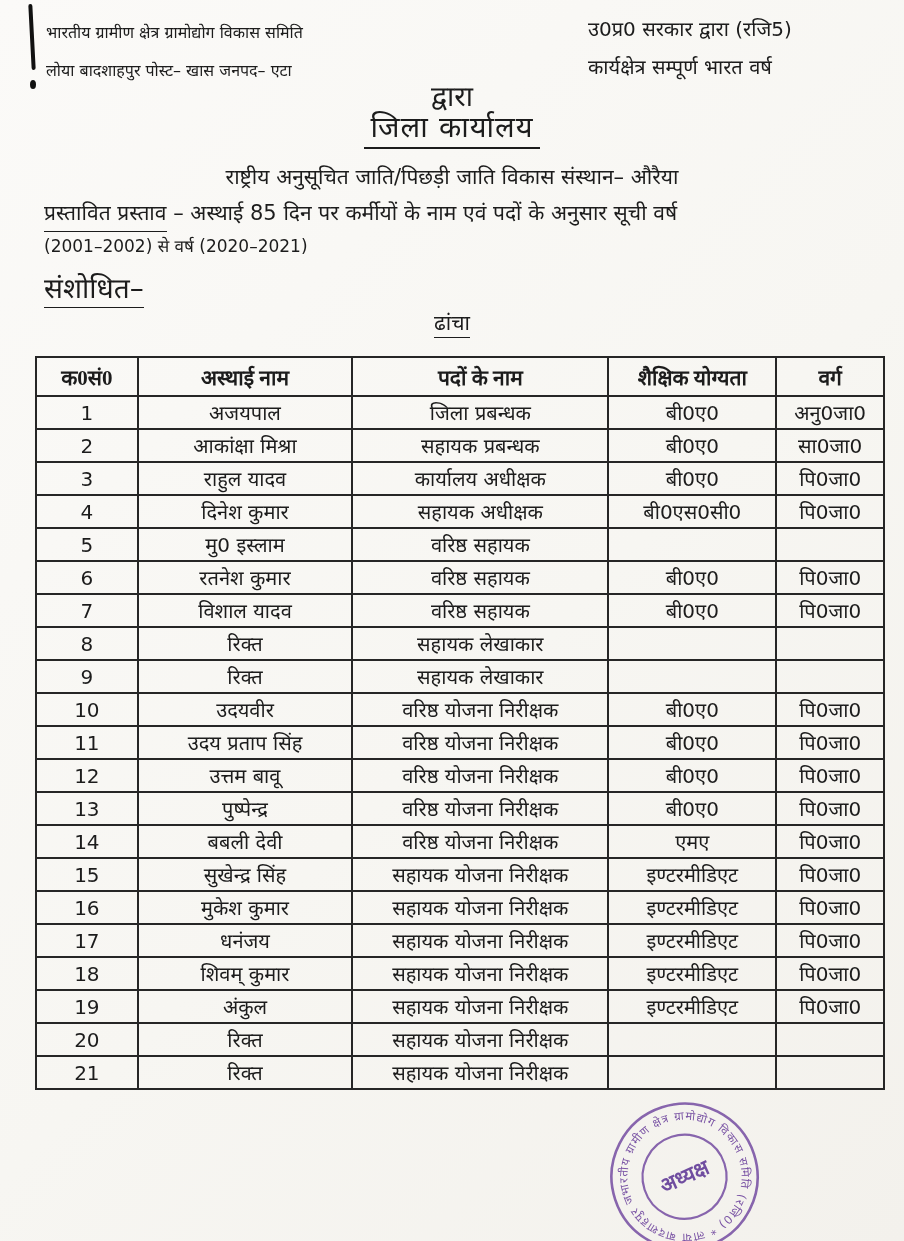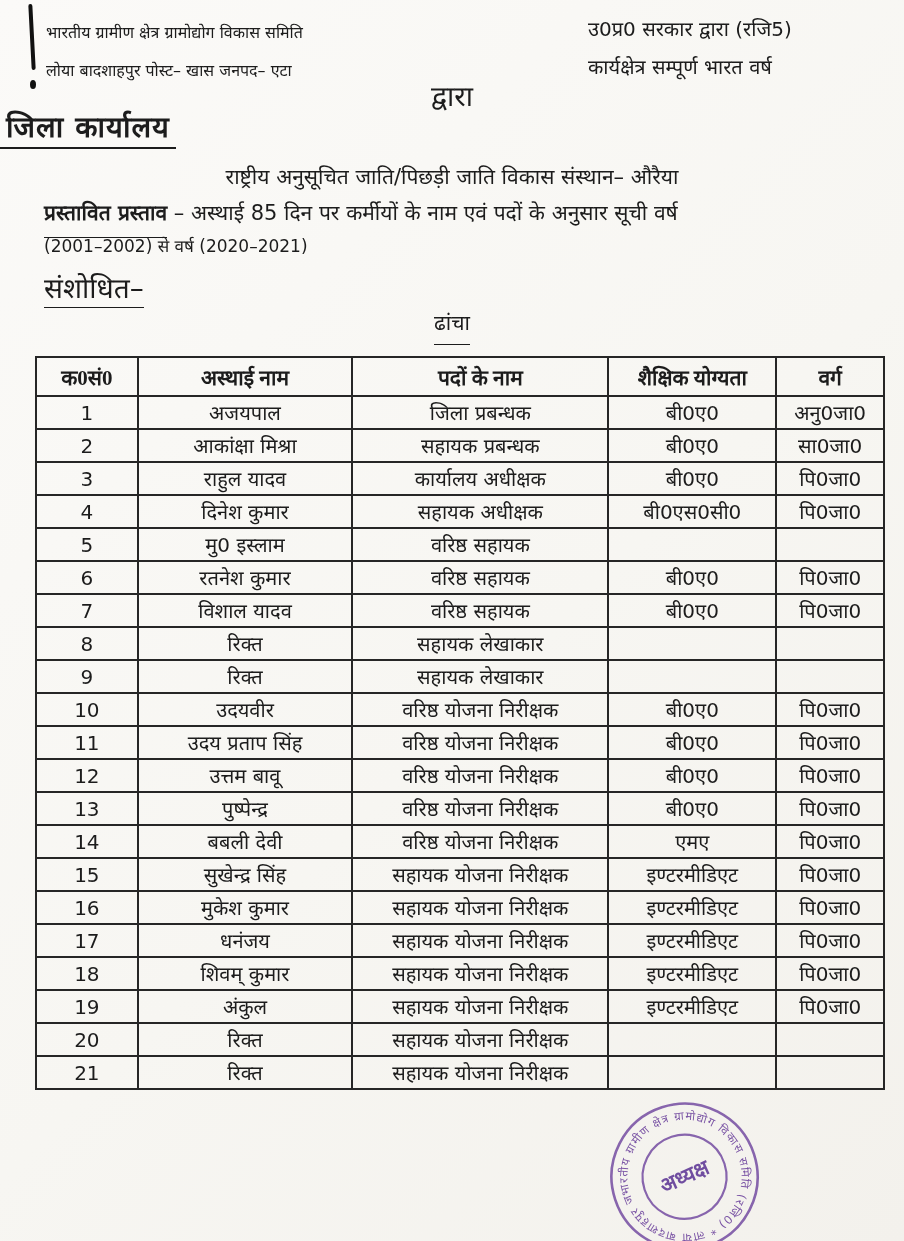--- a/index.html
+++ b/index.html
@@ -12,32 +12,32 @@
     color:#1c1c1c;
     overflow:hidden;
   }
   .ink-mark{position:absolute;left:30px;top:4px;width:8px;height:92px;}
   .ink-mark .bar{width:4px;height:66px;background:#111;border-radius:2px;transform:rotate(-3deg);}
   .ink-mark .dot{width:6px;height:9px;background:#111;border-radius:50%;margin-top:10px;}
   .hdr-left{position:absolute;left:46px;top:14px;font-size:16px;line-height:38px;white-space:nowrap;}
   .hdr-right{position:absolute;left:588px;top:10px;font-size:20px;line-height:38px;white-space:nowrap;}
   .via{position:absolute;left:0;top:76px;width:904px;text-align:center;font-size:28px;}
   .office-title{
-    position:absolute;left:0;top:106px;width:904px;text-align:left;
-    font-size:29px;font-weight:bold;letter-spacing:1px;
+    position:absolute;left:0;top:106px;width:904px;text-align:center;
+    font-size:29px;font-weight:normal;letter-spacing:1px;
   }
   .office-title span{border-bottom:2px solid #1c1c1c;padding:0 6px 3px 6px;}
   .institute-line{position:absolute;left:0;top:162px;width:904px;text-align:center;font-size:21px;}
   .proposal-line{position:absolute;left:44px;top:198px;width:800px;font-size:21px;white-space:nowrap;}
-  .proposal-line .ul{border-bottom:1.5px solid #1c1c1c;padding-bottom:12px;font-weight:bold;}
+  .proposal-line .ul{border-bottom:1.5px solid #1c1c1c;padding-bottom:6px;}
   .years-line{position:absolute;left:44px;top:234px;font-size:17px;text-align:center;}
   .amended-line{position:absolute;left:44px;top:268px;font-size:28px;}
   .amended-line span{border-bottom:1.5px solid #1c1c1c;padding-bottom:2px;}
   .structure-line{position:absolute;left:0;top:308px;width:904px;text-align:center;font-size:21px;}
-  .structure-line span{border-bottom:1.5px solid #1c1c1c;padding-bottom:9px;}
+  .structure-line span{border-bottom:1.5px solid #1c1c1c;padding-bottom:2px;}
   table.staff{
     position:absolute;left:35px;top:356px;width:850px;
     border-collapse:collapse;table-layout:fixed;
     font-size:20px;
   }
   table.staff th, table.staff td{
     border:2px solid #262626;
     text-align:center;vertical-align:middle;
     padding:0;height:31px;
     overflow:hidden;white-space:nowrap;

